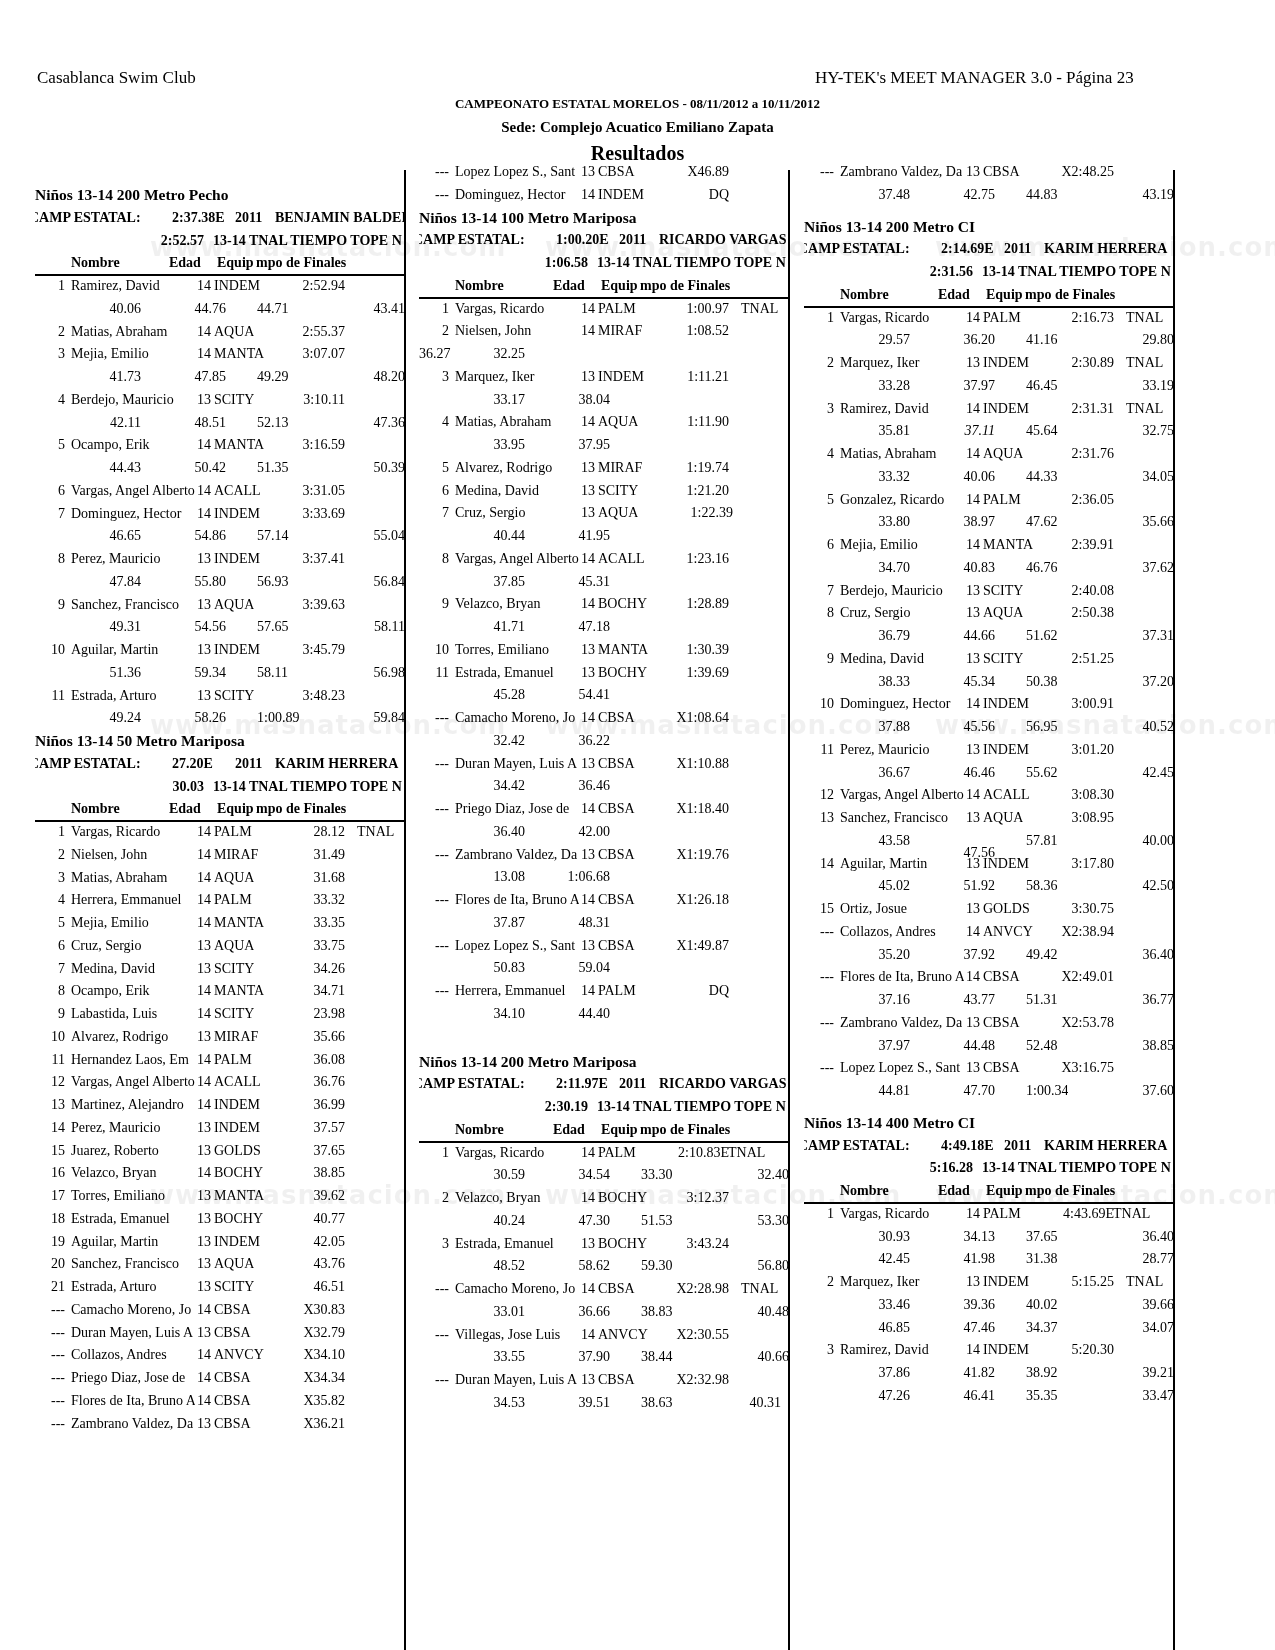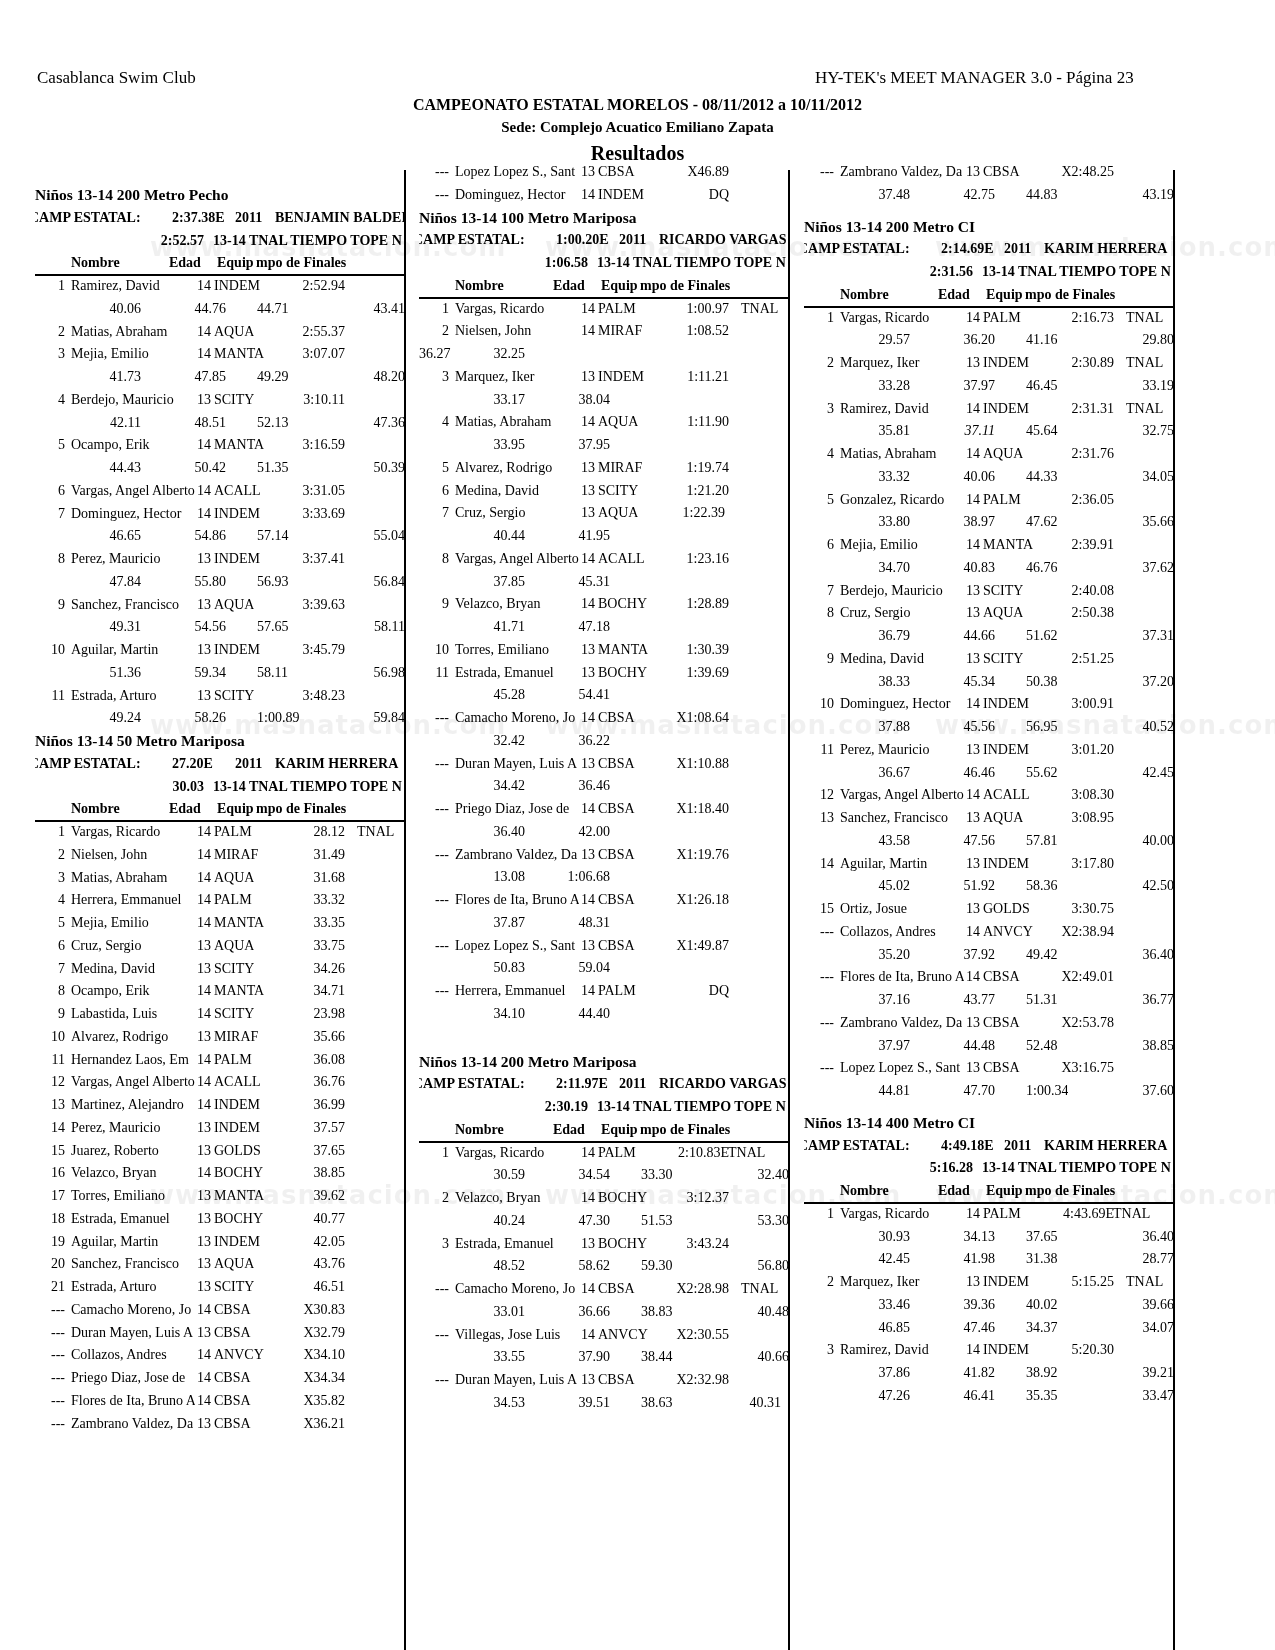--- a/index.html
+++ b/index.html
@@ -1,20 +1,20 @@
 <!DOCTYPE html>
 <html><head>
 <meta charset="utf-8">
 <style>
   html, body { margin: 0; padding: 0; background: #ffffff; }
   body { width: 1275px; height: 1650px; position: relative; overflow: hidden;
          font-family: "Liberation Serif", "DejaVu Serif", serif; color: #000; }
   .hdr-left { position: absolute; left: 37px; top: 68px; font-size: 17px; }
   .hdr-right { position: absolute; left: 815px; top: 68px; font-size: 17px; }
-  .meet-title { position: absolute; left: 0; width: 1275px; top: 96px; text-align: center; font-size: 16px; font-weight: bold; }
+  .meet-title { position: absolute; left: 0; width: 1275px; top: 96px; text-align: center; font-size: 13px; font-weight: bold; }
   .meet-venue { position: absolute; left: 0; width: 1275px; top: 119px; text-align: center; font-size: 15px; font-weight: bold; }
   .results-title { position: absolute; left: 0; width: 1275px; top: 142px; text-align: center; font-size: 20px; font-weight: bold; }
   .vrule { position: absolute; width: 2px; background: #000; top: 170px; height: 1480px; }
   .col { position: absolute; top: 0; height: 1650px; overflow: hidden; }
   .line { position: absolute; height: 22px; white-space: nowrap; font-size: 14px; line-height: 22px; }
   .line span { position: absolute; top: 0; white-space: nowrap; overflow: hidden; }
   .ev-title { font-weight: bold; font-size: 15.5px; }
   .rec { font-weight: bold; font-size: 14px; }
   .hdr-row { font-weight: bold; font-size: 14px; }
   .rule { position: absolute; height: 2px; background: #000; }
@@ -485,21 +485,21 @@
         <span style="left: 36px; width: 124px;">Medina, David</span>
         <span style="left: 162px;">13</span>
         <span style="left: 179px;">SCITY</span>
         <span style="left: 240px; width: 70px; text-align: right;">1:21.20</span>
       </div>
       <div class="line" style="left: 0px; top: 502.25px; width: 369px;">
         <span style="left: 0px; width: 30px; text-align: right;">7</span>
         <span style="left: 36px; width: 124px;">Cruz, Sergio</span>
         <span style="left: 162px;">13</span>
         <span style="left: 179px;">AQUA</span>
-        <span style="left: 236px; width: 70px; text-align: right;">1:22.39</span>
+        <span style="left: 244px; width: 70px; text-align: right;">1:22.39</span>
       </div>
       <div class="line" style="left: 0px; top: 525px; width: 369px;">
         <span style="left: 0px; width: 106px; text-align: right;">40.44</span>
         <span style="left: 0px; width: 191px; text-align: right;">41.95</span>
       </div>
       <div class="line" style="left: 0px; top: 547.75px; width: 369px;">
         <span style="left: 0px; width: 30px; text-align: right;">8</span>
         <span style="left: 36px; width: 124px;">Vargas, Angel Alberto</span>
         <span style="left: 162px;">14</span>
         <span style="left: 179px;">ACALL</span>
@@ -899,21 +899,21 @@
       </div>
       <div class="line" style="left: 0px; top: 807.1px; width: 369px;">
         <span style="left: 0px; width: 30px; text-align: right;">13</span>
         <span style="left: 36px; width: 124px;">Sanchez, Francisco</span>
         <span style="left: 162px;">13</span>
         <span style="left: 179px;">AQUA</span>
         <span style="left: 240px; width: 70px; text-align: right;">3:08.95</span>
       </div>
       <div class="line" style="left: 0px; top: 829.85px; width: 369px;">
         <span style="left: 0px; width: 106px; text-align: right;">43.58</span>
-        <span style="left: 0px; width: 191px; text-align: right;">47.56</span>
+        <span style="left: 0px; width: 191px; text-align: right; margin-top: 12px;">47.56</span>
         <span style="left: 222px;">57.81</span>
         <span style="left: 300px; width: 70px; text-align: right;">40.00</span>
       </div>
       <div class="line" style="left: 0px; top: 852.6px; width: 369px;">
         <span style="left: 0px; width: 30px; text-align: right;">14</span>
         <span style="left: 36px; width: 124px;">Aguilar, Martin</span>
         <span style="left: 162px;">13</span>
         <span style="left: 179px;">INDEM</span>
         <span style="left: 240px; width: 70px; text-align: right;">3:17.80</span>
       </div>

